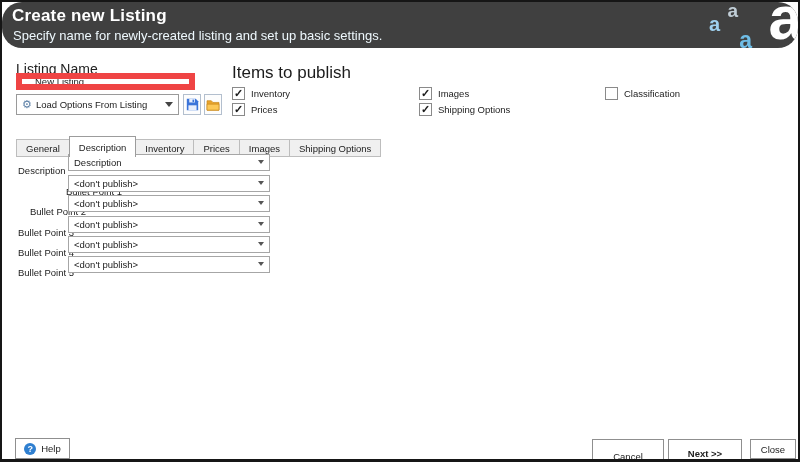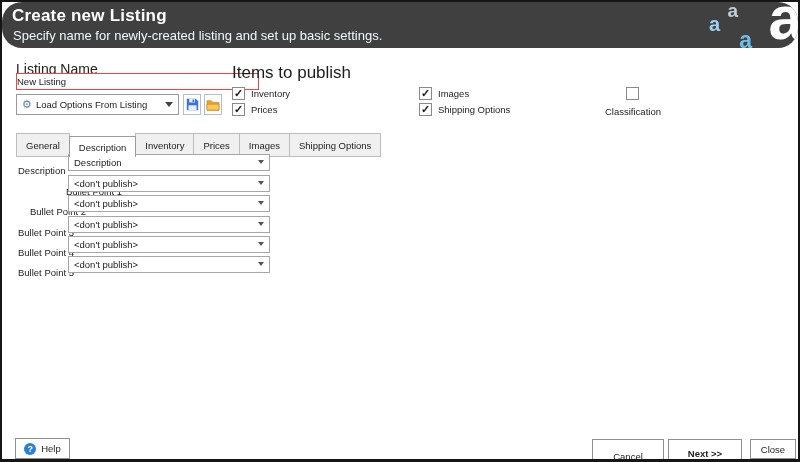--- a/index.html
+++ b/index.html
@@ -30,22 +30,22 @@
   .logo-a { position: absolute; font-weight: bold; line-height: 1; }
   .a-big  { right: -5px; top: -15px; font-size: 62px; color: #ffffff; }
   .a-sm1  { right: 60px; top: -1px;  font-size: 19px; color: #c2cfd8; }
   .a-sm2  { right: 78px; top: 12px;  font-size: 20px; color: #9fd0ee; }
   .a-sm3  { right: 46px; top: 27px;  font-size: 23px; color: #6fbde6; }
   
   .lbl { font-size: 14px; color: #222; }
   
   .listing-name-label { position: absolute; left: 14px; top: 59px; }
   .name-input {
-    position: absolute; left: 14px; top: 71px; width: 243px; height: 17px;
-    border: 1px solid #ef4444; font-size: 9.5px; padding: 0 0;
+    position: absolute; left: 14px; top: 71px; width: 179px; height: 17px;
+    border: 6px solid #ef4444; font-size: 9.5px; padding: 0 13px;
     font-family: "Liberation Sans", sans-serif; color: #222; background: #fff;
   }
   .combo {
     position: absolute; left: 14px; top: 92px; width: 163px; height: 21px;
     border: 1px solid #9a9a9a; background: #fff;
     display: flex; align-items: center; gap: 4px; padding: 0 5px;
     font-size: 9.5px; color: #222; cursor: default;
   }
   .combo .gear { font-size: 11px; color: #5b7fa6; line-height: 1; }
   .arrow-down {
@@ -65,21 +65,21 @@
   .cb-item { position: absolute; display: flex; align-items: center; gap: 6px; }
   .cbox {
     width: 13px; height: 13px; border: 1px solid #8a8a8a; background: #fff;
     display: flex; align-items: center; justify-content: center;
   }
   .cbox .mark { font-size: 11px; font-weight: bold; color: #1c1c1c; line-height: 1; margin-top: -1px; }
   .cb-item .cblabel { font-size: 9.5px; color: #222; }
   
   .tabs { position: absolute; left: 14px; top: 134px; display: flex; align-items: flex-end; height: 21px; }
   .tab {
-    height: 24px; padding: 0 9px; background: #f0f0f0;
+    height: 18px; padding: 0 9px; background: #f0f0f0;
     border: 1px solid #bdbdbd; margin-left: -1px;
     display: flex; align-items: center; font-size: 9.5px; color: #222; cursor: default;
   }
   .tab:first-child { margin-left: 0; }
   .tab.selected {
     height: 21px; background: #fff; border-color: #9c9c9c; border-bottom: none;
     position: relative; z-index: 2;
   }
   
   .frow { position: absolute; left: 0; display: flex; align-items: center; }
@@ -166,21 +166,21 @@
         <span class="mark">✓</span>
       </span>
     <span class="cblabel">Images</span>
   </div>
   <div class="cb-item" style="left:417px; top:101px;">
     <span class="cbox">
         <span class="mark">✓</span>
       </span>
     <span class="cblabel">Shipping Options</span>
   </div>
-  <div class="cb-item" style="left:603px; top:85px;flex-direction:column;">
+  <div class="cb-item" style="left:603px; top:85px;">
     <span class="cbox">
         <span class="mark"></span>
       </span>
     <span class="cblabel">Classification</span>
   </div>
 
   <div class="tabs">
     <div class="tab">General</div>
     <div class="tab selected">Description</div>
     <div class="tab">Inventory</div>

